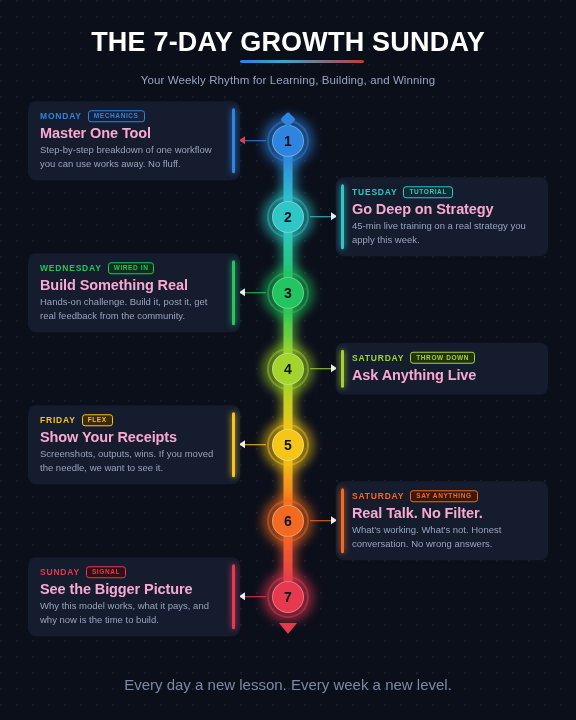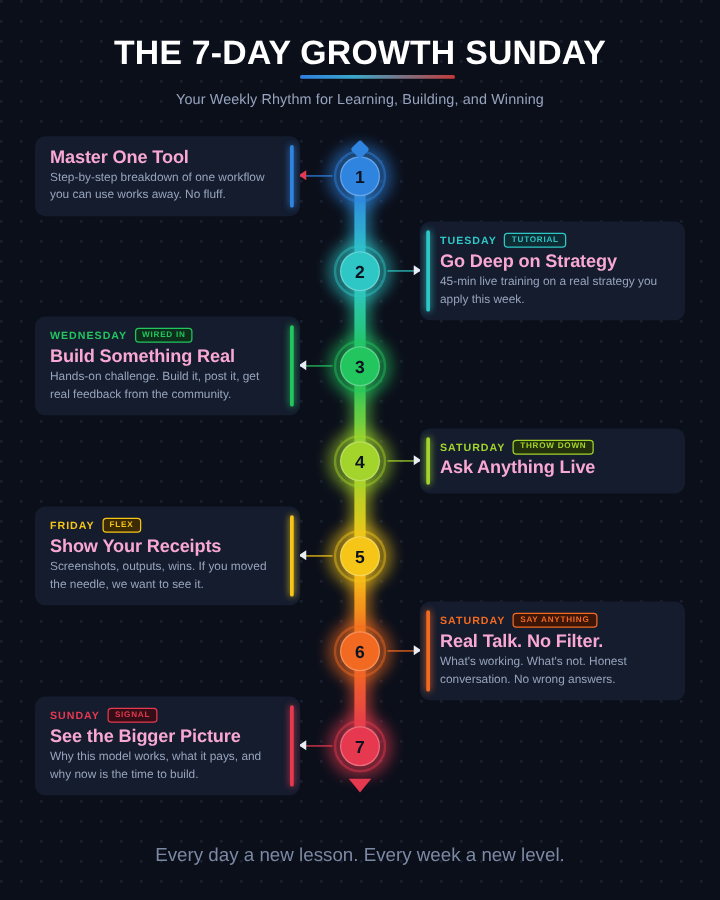--- a/index.html
+++ b/index.html
@@ -300,20 +300,24 @@
       <div class="glow" style="background: linear-gradient(rgb(245, 197, 24) 0%, rgb(242, 106, 33) 100%);"></div>
       <div class="core" style="background: linear-gradient(rgb(245, 197, 24) 0%, rgb(242, 106, 33) 100%);"></div>
     </div>
     <div class="spine" style="top: 417px; height: 76px;">
       <div class="glow" style="background: linear-gradient(rgb(242, 106, 33) 0%, rgb(230, 57, 80) 100%);"></div>
       <div class="core" style="background: linear-gradient(rgb(242, 106, 33) 0%, rgb(230, 57, 80) 100%);"></div>
     </div>
     <div class="row left" style="top: -2px;">
       <div class="card">
         <div class="accent" style="background: rgb(47, 132, 224); box-shadow: rgb(47, 132, 224) 0px 0px 6px;"></div>
+        <div class="card-head">
+          <div class="day" style="color: rgb(47, 132, 224);">MONDAY</div>
+          <div class="badge" style="color: rgb(47, 132, 224); border-color: rgb(47, 132, 224); background: rgb(18, 33, 61);">MECHANICS</div>
+        </div>
         <div class="card-title">Master One Tool</div>
         <div class="card-desc">Step-by-step breakdown of one workflow you can use works away. No fluff.</div>
       </div>
       <div class="connector" style="background: rgb(47, 132, 224);"></div>
       <div class="node">
         <div class="halo" style="background: rgb(47, 132, 224);"></div>
         <div class="ring" style="border-color: rgb(47, 132, 224); opacity: 0.45;"></div>
         <div class="disc" style="background: rgb(47, 132, 224);">1</div>
         <div class="cap-diamond" style="background: rgb(47, 132, 224);"></div>
       </div>

